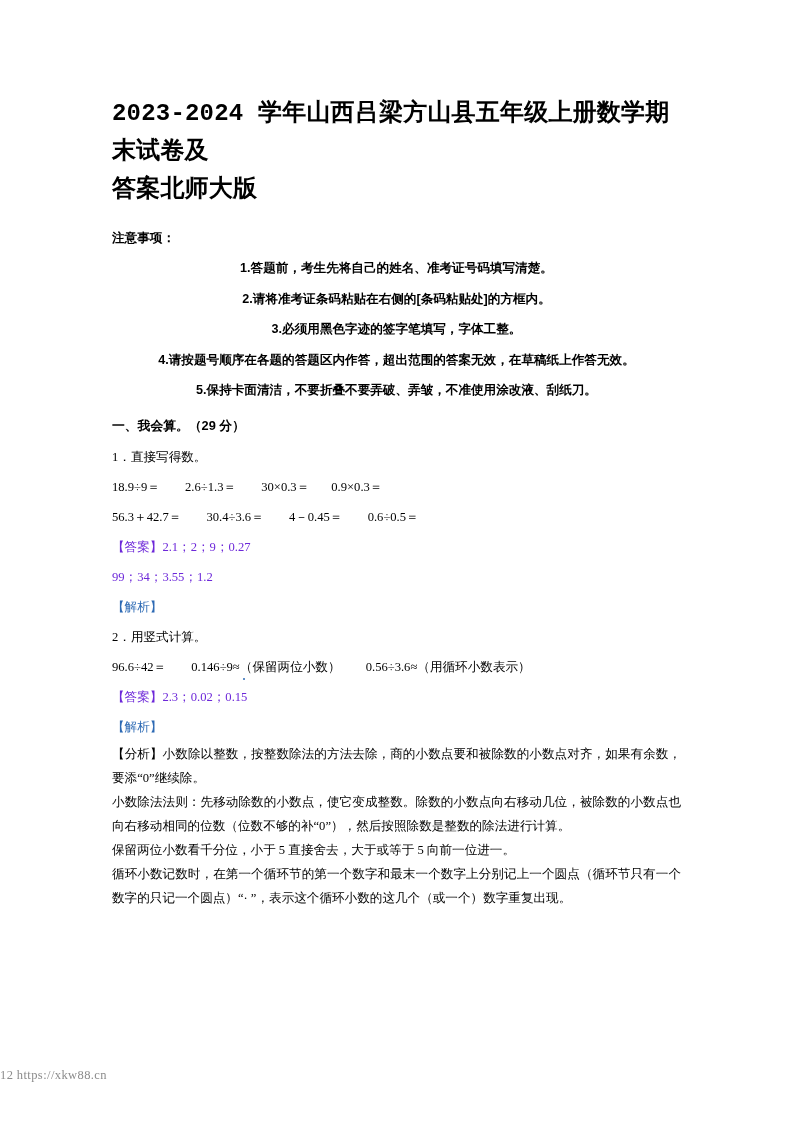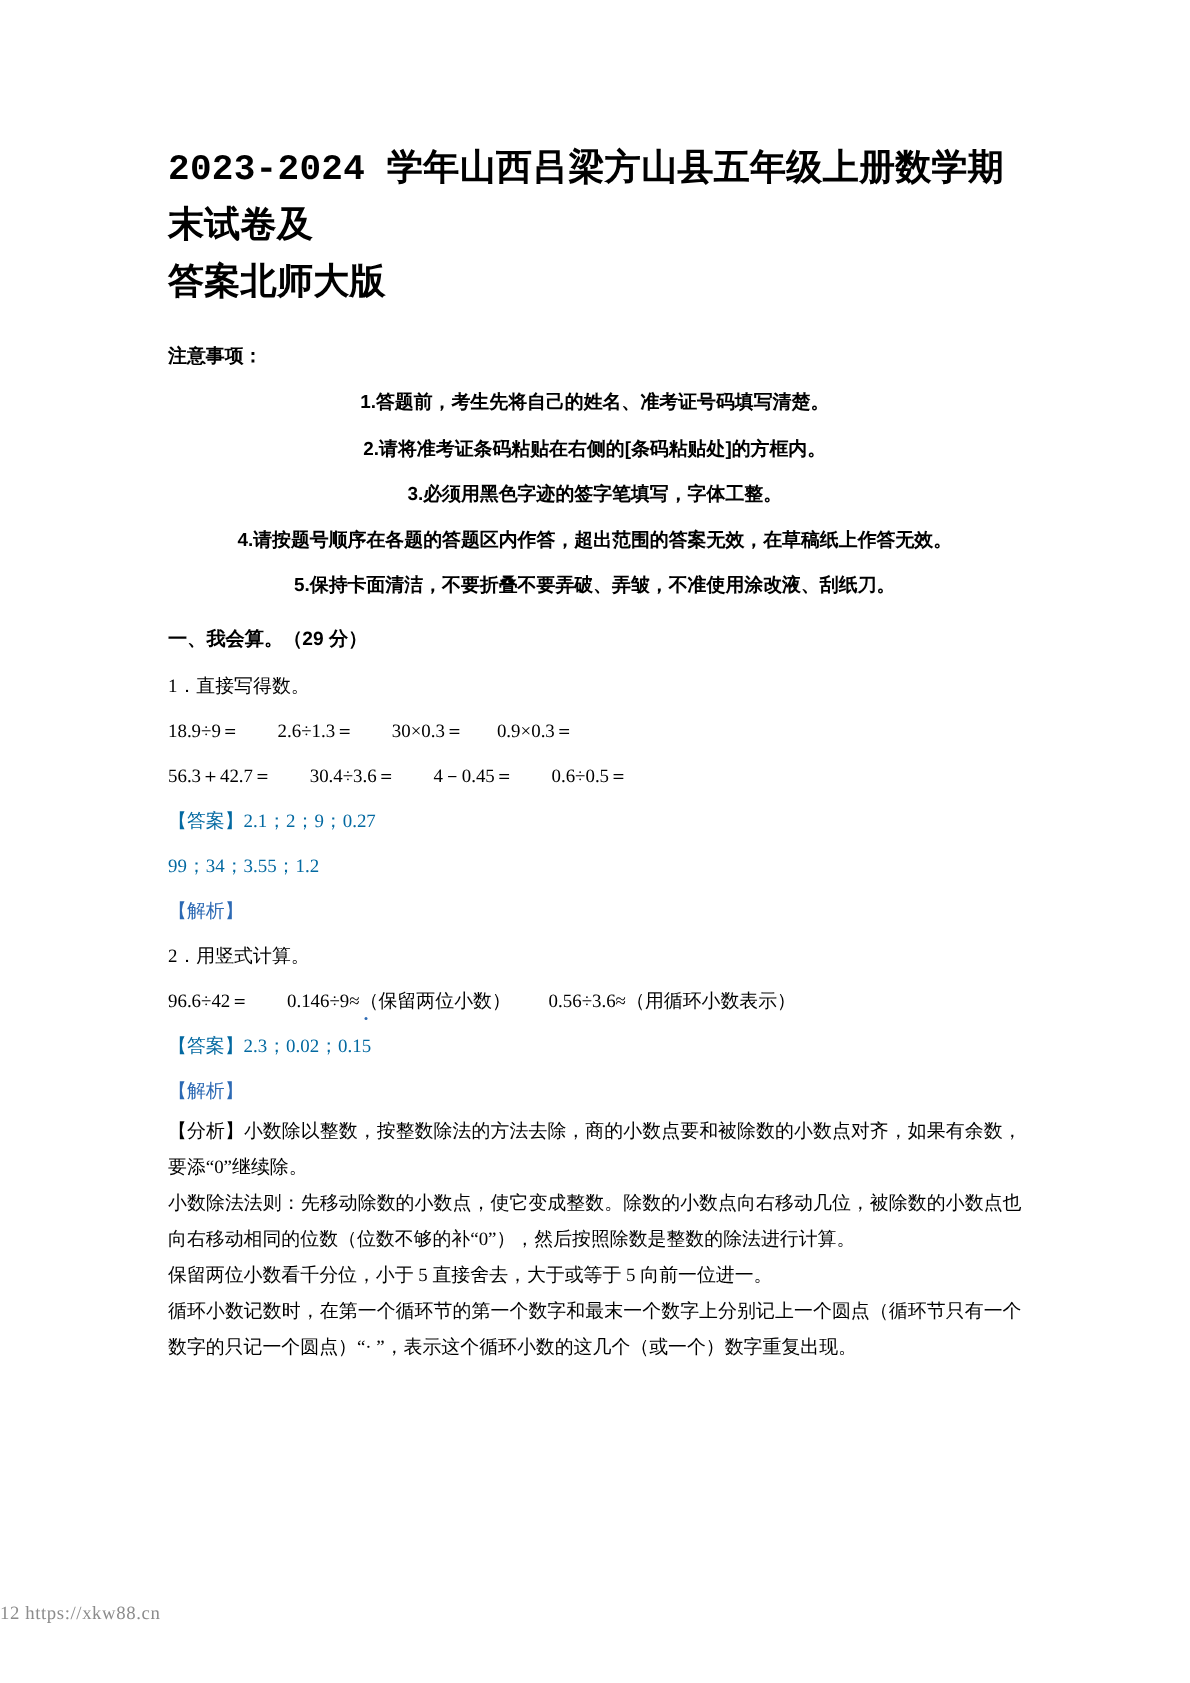--- a/index.html
+++ b/index.html
@@ -25,21 +25,21 @@
   }
   .doc-title {
     font-family: Liberation Mono, monospace;
     font-weight: bold;
     font-size: 24px;
     line-height: 38px;
     margin: 0 0 6px 0;
     letter-spacing: 0.2px;
   }
   .notice-head {
-    font-family: Liberation Mono, monospace;
+    font-family: Liberation Serif, serif;
     font-weight: bold;
     font-size: 12.6px;
     line-height: 30px;
     margin: 14px 0 0 0;
   }
   .notice-line {
     font-family: "Liberation Sans", sans-serif;
     font-weight: bold;
     font-size: 12.6px;
     line-height: 30.5px;
@@ -55,21 +55,21 @@
     margin: 4px 0 0 0;
   }
   .q-line {
     font-family: "Liberation Serif", serif;
     font-size: 12.6px;
     line-height: 30px;
     margin: 0;
     white-space: pre;
   }
   .ans {
-    color: #0369a1;
+    color: #6d28d9;
     font-family: "Liberation Serif", serif;
     font-size: 12.6px;
     line-height: 30px;
     margin: 0;
     white-space: pre;
   }
   .ans .tag { }
   .expl-tag {
     color: #2d6ab4;
     font-family: "Liberation Serif", serif;

